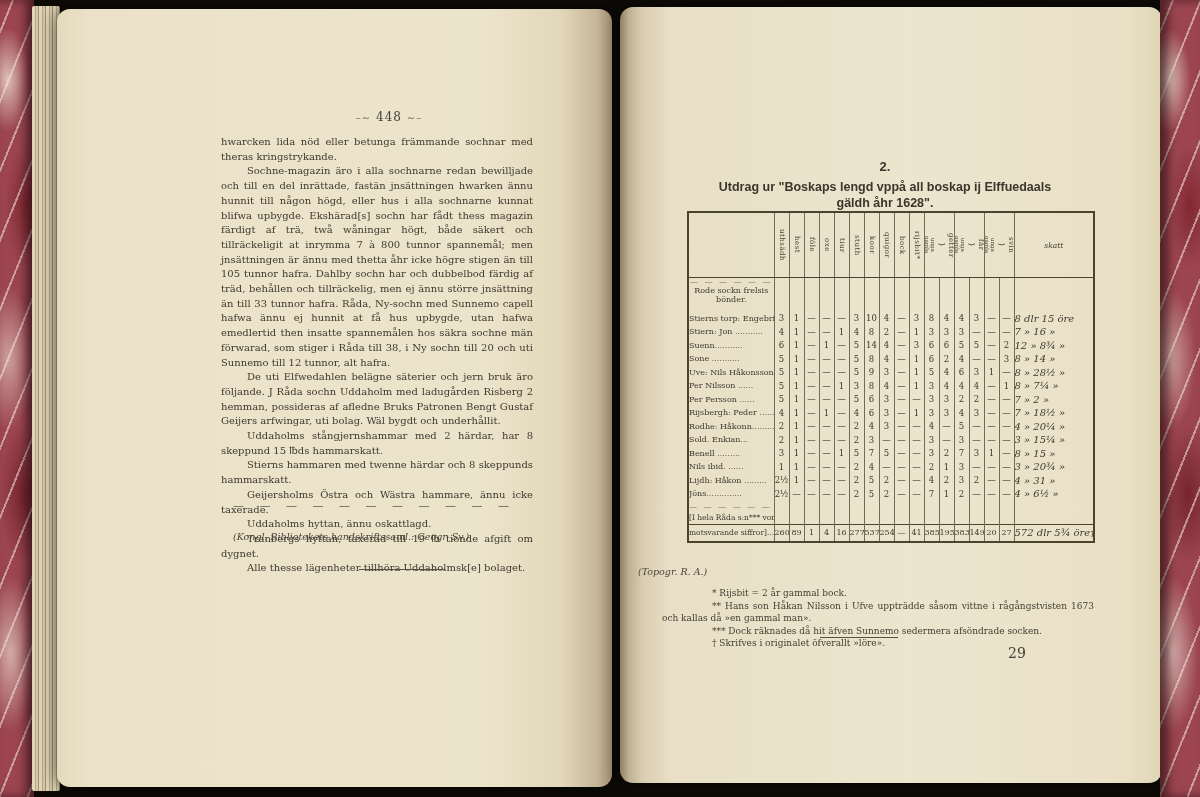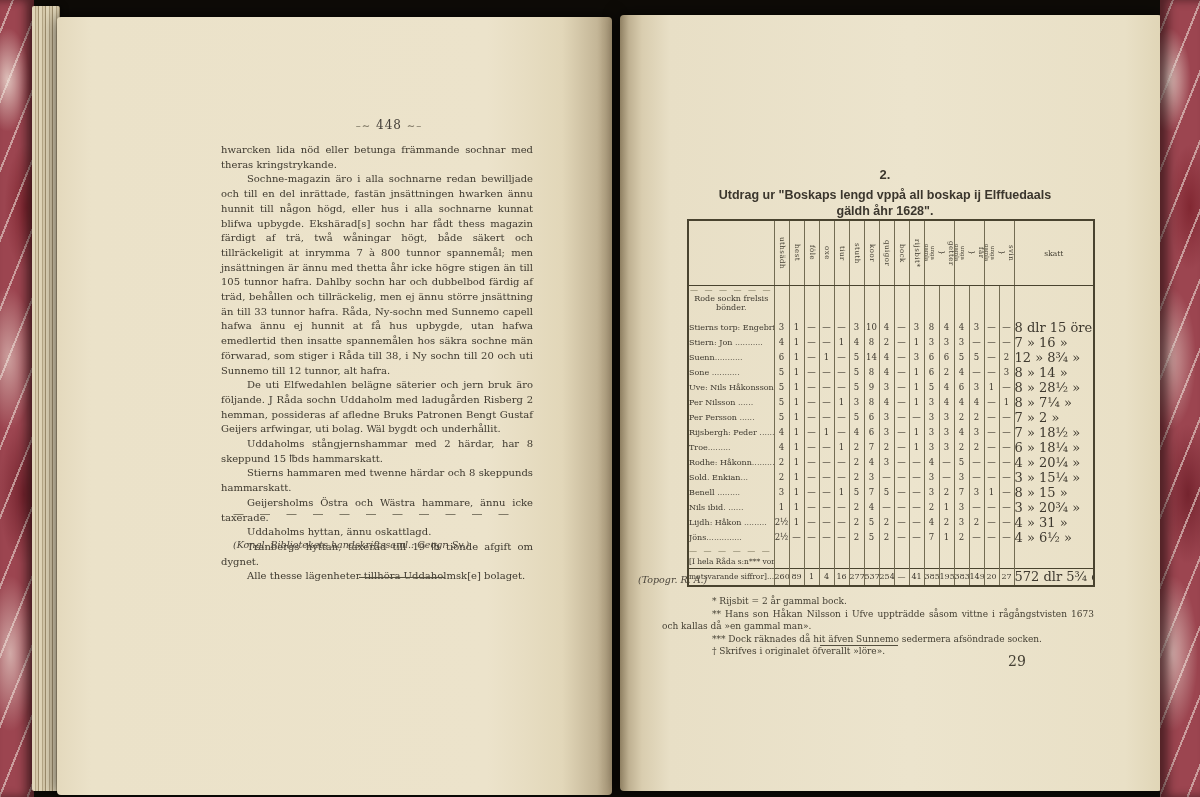--- a/index.html
+++ b/index.html
@@ -18,21 +18,21 @@
       #9c4550;}
   .cover-left{left:0;width:34px;box-shadow:inset -8px 0 10px rgba(20,5,5,.55);}
   .cover-right{left:1160px;width:40px;box-shadow:inset 8px 0 10px rgba(20,5,5,.55);}
 
   
   .edges-left{position:absolute;left:32px;top:6px;width:28px;height:785px;border-radius:2px;
     background:repeating-linear-gradient(90deg,#e0d5b8 0 3px,#b5a686 3px 4px,#d6c9aa 4px 6px,#9f8f6e 6px 7px);
     box-shadow:2px 0 6px rgba(0,0,0,.4);}
 
   
-  .page{position:absolute;border-radius:4px;margin-top:8px;}
+  .page{position:absolute;border-radius:13px;}
   .page-left{left:57px;top:9px;width:555px;height:778px;
     background:linear-gradient(90deg,#e4d9bd 0,#ebe2c9 34px,#ece3cb 430px,#e2d7b9 505px,#c4b697 540px,#a08f70 555px);
     box-shadow:0 0 16px rgba(0,0,0,.7);}
   .page-right{left:620px;top:7px;width:542px;height:776px;
     background:linear-gradient(90deg,#8f8062 0,#bfb192 9px,#d9cdaf 22px,#e8dfc6 50px,#ece4cd 290px,#e9e0c6 505px,#e0d5b6 542px);
     box-shadow:0 0 16px rgba(0,0,0,.7);}
 
   
   .folio{position:absolute;left:176px;top:101px;width:312px;text-align:center;
          font-size:12px;letter-spacing:1px;color:#46413a;}
@@ -55,29 +55,29 @@
   
   table.boskap{position:absolute;left:67px;top:204px;width:406px;border-collapse:collapse;
                table-layout:fixed;border:2px solid #49432f;background:transparent;}
   table.boskap th,table.boskap td{border-left:1px solid #736c53;padding:0;overflow:hidden;}
   table.boskap .lab-cell{border-left:none;}
   thead th{border-bottom:1px solid #49432f;height:64px;vertical-align:middle;font-weight:normal;}
   .vt{writing-mode:vertical-rl;margin:0 auto;font-size:7px;color:#454034;letter-spacing:.5px;}
   .pairwrap{display:flex;align-items:center;justify-content:center;gap:1px;}
   .pairwrap .sm{font-size:5.5px;line-height:6px;letter-spacing:0;}
   .pairwrap .brace{font-size:8px;}
-  th.skatt-head{font-size:7.5px;text-align:center;font-weight:normal;color:#454034;}
+  th.skatt-head{font-size:7.5px;text-align:center;font-weight:normal;color:#454034;font-style:italic;}
   tr.group-row{height:34px;}
   tr.group-row .lab-cell{font-size:8px;text-align:center;vertical-align:top;color:#3e392f;}
   .gdash{color:#736c53;letter-spacing:2px;font-size:8px;line-height:8px;}
   tr.data{height:13.5px;}
   td.lab{font-size:8px;white-space:nowrap;padding-left:2px;color:#3e392f;}
   td.lab.sub{text-align:left;padding-right:3px;}
   td.num{text-align:center;font-size:8.5px;color:#3e392f;}
-  td.skatt{font-size:13px;padding-left:4px;white-space:nowrap;color:#3e392f;}
+  td.skatt{font-size:10px;padding-left:4px;white-space:nowrap;color:#3e392f;font-style:italic;}
   tr.dash-row{height:11px;}
   tr.dash-row td.lab{color:#736c53;letter-spacing:2px;font-size:8px;}
   tr.tot-a{height:13px;}
   tr.tot-a td.lab{font-size:7.5px;}
   tr.tot-b{height:17px;}
   tr.tot-b td{border-top:1px solid #49432f;}
   tr.tot-b td.lab{font-size:7.5px;}
   tr.tot-b td.num{font-size:8px;}
 
   
@@ -379,40 +379,20 @@
             <td class="num">1</td>
             <td class="num">3</td>
             <td class="num">3</td>
             <td class="num">4</td>
             <td class="num">3</td>
             <td class="num">—</td>
             <td class="num">—</td>
             <td class="skatt">7 » 18½ »</td>
           </tr>
           <tr class="data">
-            <td class="lab-cell lab sub">Troe.........</td>
-            <td class="num">4</td>
-            <td class="num">1</td>
-            <td class="num">—</td>
-            <td class="num">—</td>
-            <td class="num">1</td>
-            <td class="num">2</td>
-            <td class="num">7</td>
-            <td class="num">2</td>
-            <td class="num">—</td>
-            <td class="num">1</td>
-            <td class="num">3</td>
-            <td class="num">3</td>
-            <td class="num">2</td>
-            <td class="num">2</td>
-            <td class="num">—</td>
-            <td class="num">—</td>
-            <td class="skatt">6 » 18¼ »</td>
-          </tr>
-          <tr class="data">
             <td class="lab-cell lab">Rodhe: Håkonn.........</td>
             <td class="num">2</td>
             <td class="num">1</td>
             <td class="num">—</td>
             <td class="num">—</td>
             <td class="num">—</td>
             <td class="num">2</td>
             <td class="num">4</td>
             <td class="num">3</td>
             <td class="num">—</td>

